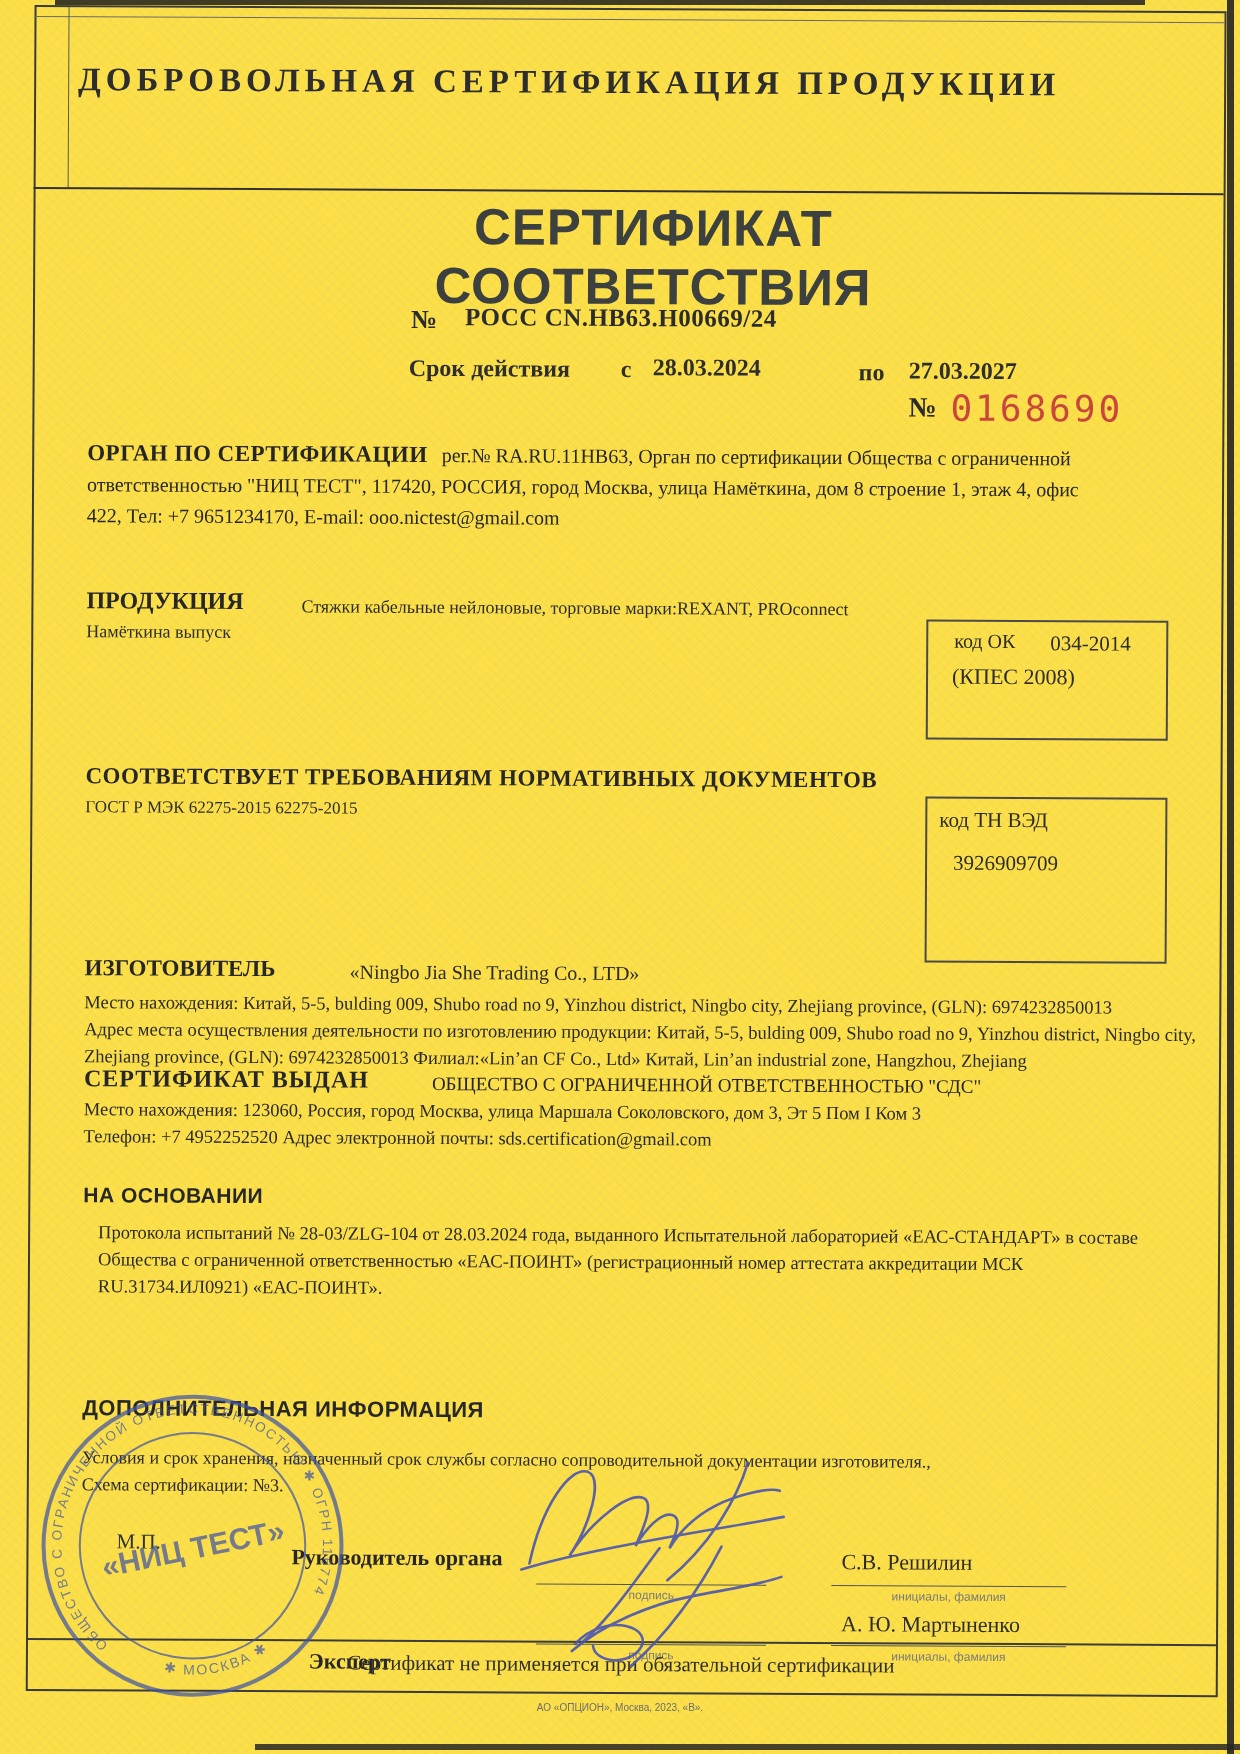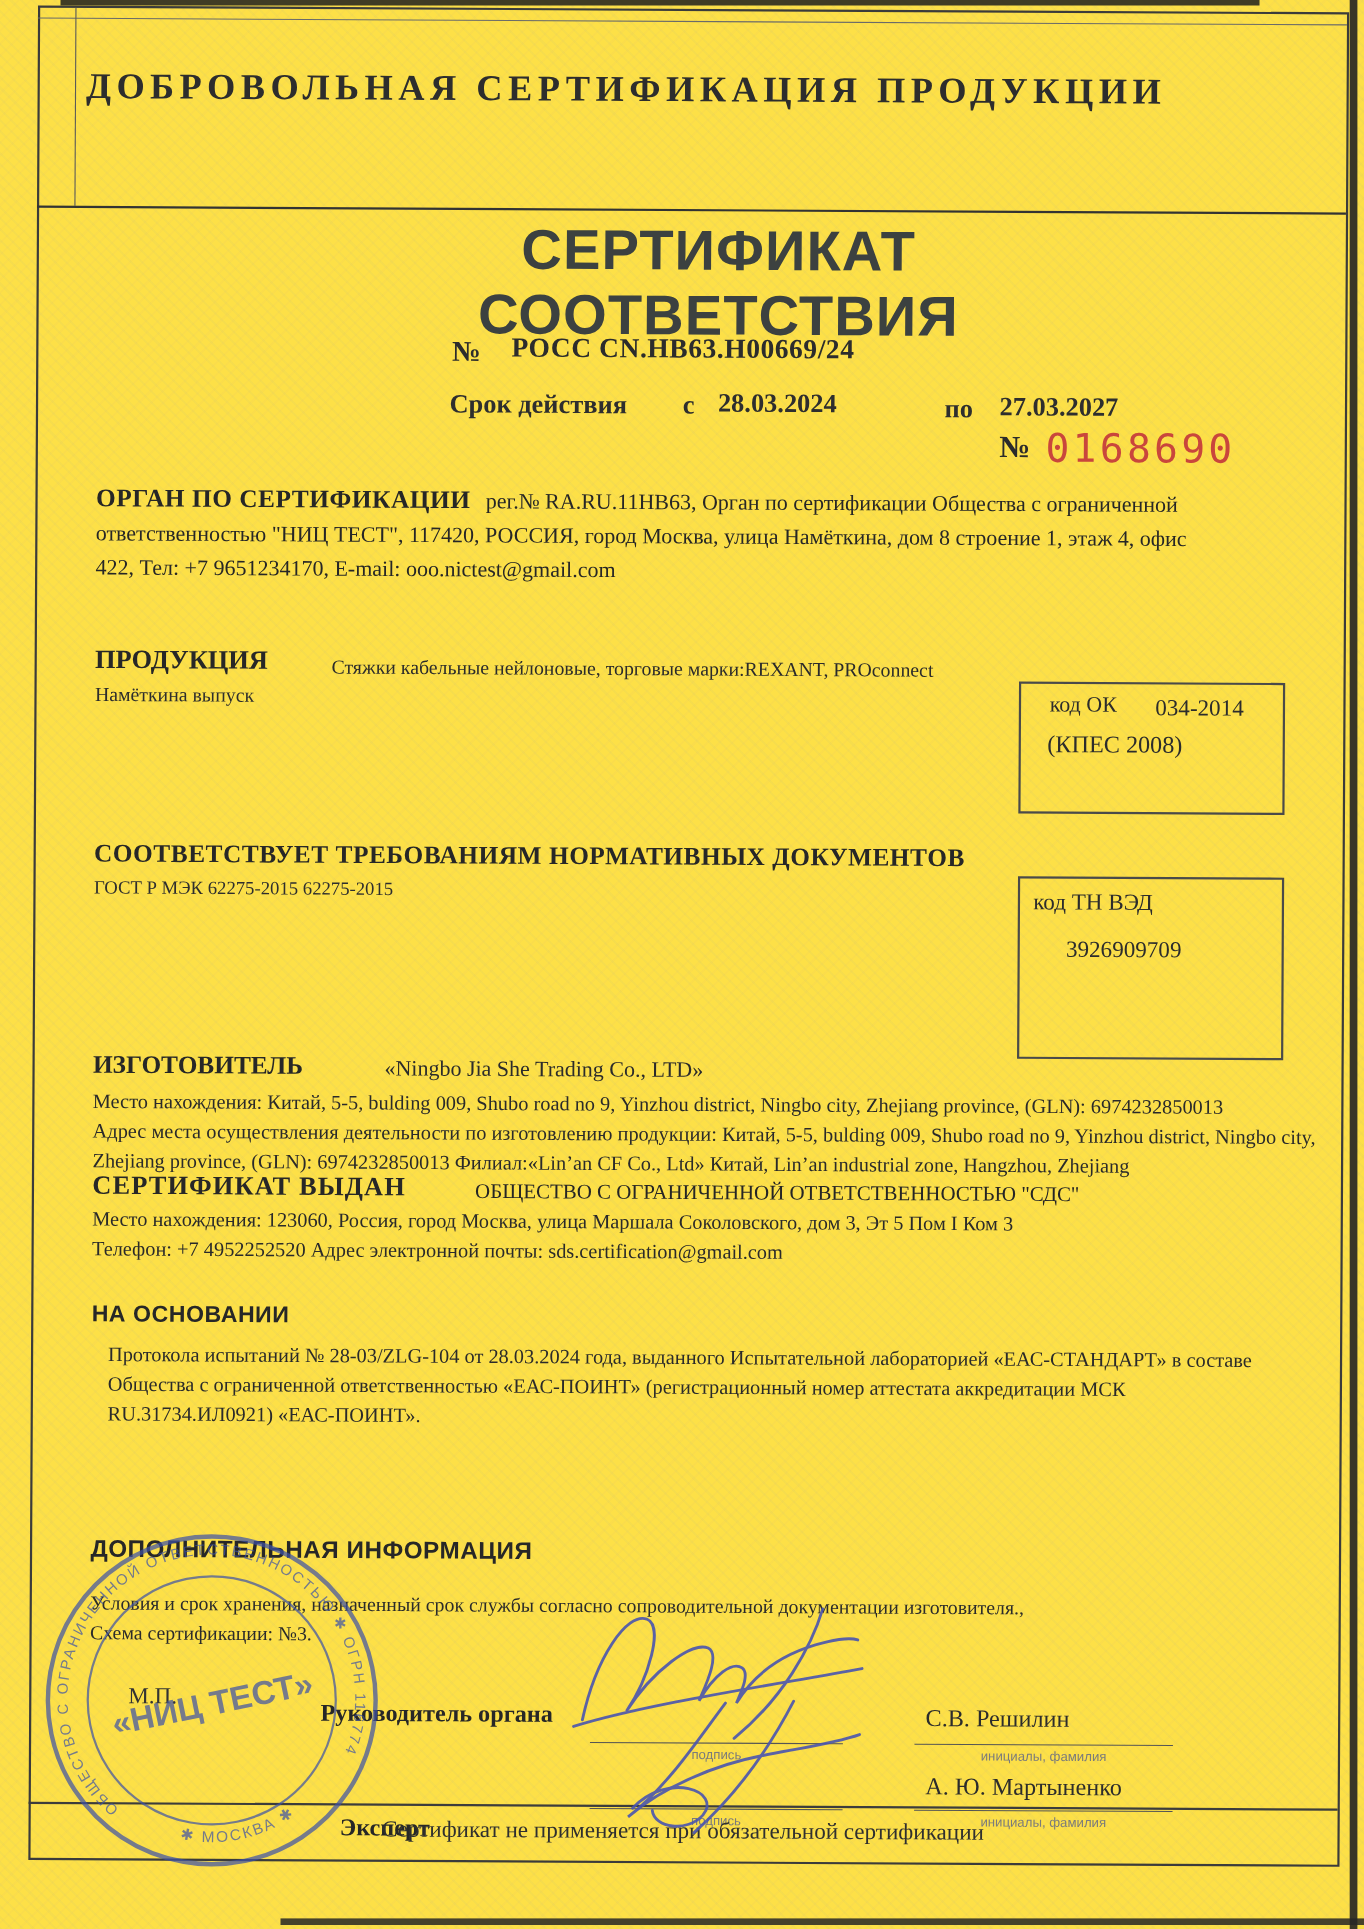--- a/index.html
+++ b/index.html
@@ -71,21 +71,21 @@
   .product-mode { left: 85px; top: 624px; font-size: 18px; color:#2d2d2d; }
   .product-desc { left: 300px; top: 598px; width: 640px; font-size: 18px; color:#2b2b2b; }
 
   .code-box { border: 2px solid #4a4a4a; color:#2c2c2c; }
   .okbox { left: 925px; top: 618px; width: 238px; height: 116px; }
   .okbox .lbl  { position:absolute; left: 14px; top: 8px; font-size: 20px; margin-left: 12px; }
   .okbox .val  { position:absolute; left: 122px; top: 9px; font-size: 21px; }
   .okbox .val2 { position:absolute; left: 24px; top: 42px; font-size: 22px; }
   .tnbox { left: 925px; top: 795px; width: 238px; height: 162px; }
   .tnbox .lbl { position:absolute; left: 12px; top: 9px; font-size: 21px; }
-  .tnbox .val { position:absolute; left: 26px; top: 52px; font-size: 21px; margin-left: 16px; }
+  .tnbox .val { position:absolute; left: 26px; top: 52px; font-size: 21px; }
 
   .conf-heading { left: 85px; top: 766px; font-size: 23px; font-weight: bold; letter-spacing: 0.5px; color:#272727; }
   .conf-standards { left: 85px; top: 800px; font-size: 17px; color:#2e2e2e; }
 
   .manuf-heading { left: 85px; top: 958px; font-size: 23px; font-weight: bold; color:#272727; }
   .manuf-name { left: 350px; top: 962px; font-size: 20px; color:#2b2b2b; }
   .manuf-addr { left: 85px; top: 992px; width: 1122px; font-size: 18.5px; line-height: 27px; color:#2a2a2a; }
   .manuf-addr2 { left: 85px; top: 1019px; width: 1122px; font-size: 18.5px; line-height: 27px; color:#2a2a2a; }
 
   .issued-heading { left: 85px; top: 1068px; font-size: 24px; font-weight: bold; letter-spacing: 1px; color:#272727; }
@@ -254,17 +254,18 @@
         <text font-family="Liberation Sans, sans-serif" font-size="14" letter-spacing="2" fill="#3d52a8">
           <textPath href="#stamp-arc-bottom" startOffset="50%" text-anchor="middle">✱ МОСКВА ✱</textPath>
         </text>
         <text x="155" y="168" text-anchor="middle" font-family="Liberation Sans, sans-serif" font-size="30" font-weight="bold" fill="#3d52a8">«НИЦ ТЕСТ»</text>
       </g>
     </svg>
 
     <div class="abs restriction-band">Сертификат не применяется при обязательной сертификации</div>
   </div>
 
+  <div class="abs print-note">АО «ОПЦИОН», Москва, 2023, «В».</div>
 
   <div class="abs scan-top"></div>
   <div class="abs scan-right"></div>
   <div class="abs scan-bottom"></div>
 </div>
 
 </body></html>

